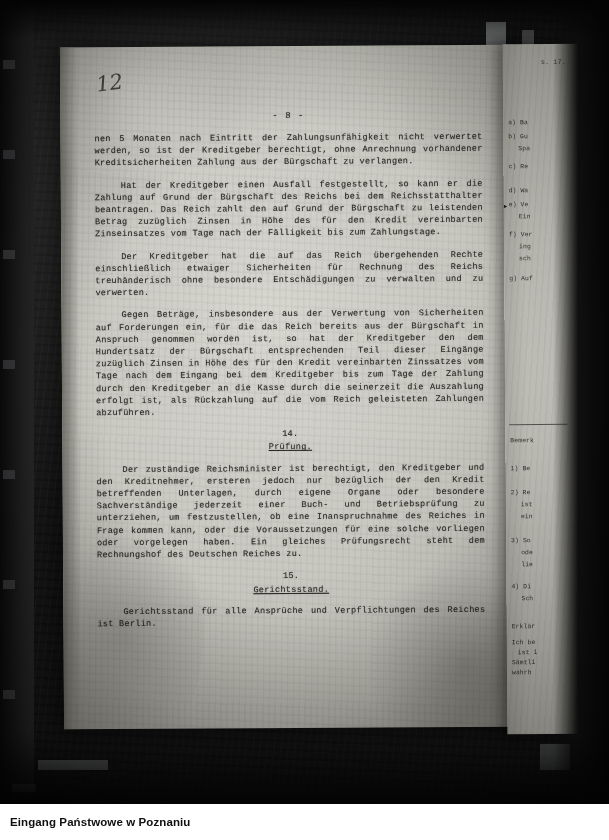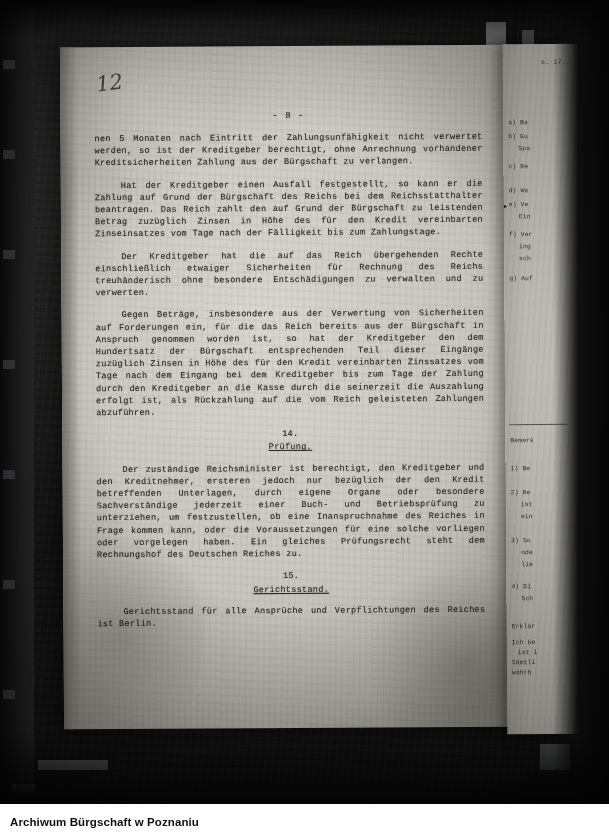--- a/index.html
+++ b/index.html
@@ -397,14 +397,14 @@
     <div class="grain2"></div>
   </div>
 
   <div class="right-dark"></div>
   <div class="top-dark"></div>
   <div class="bottom-dark"></div>
   <div id="vignette"></div>
 </div>
 
 <div id="caption-bar">
-  <span class="caption-text">Archiwum Bürgschaft w Poznaniu</span>
+  <span class="caption-text">Eingang Państwowe w Poznaniu</span>
 </div>
 
 </body></html>

